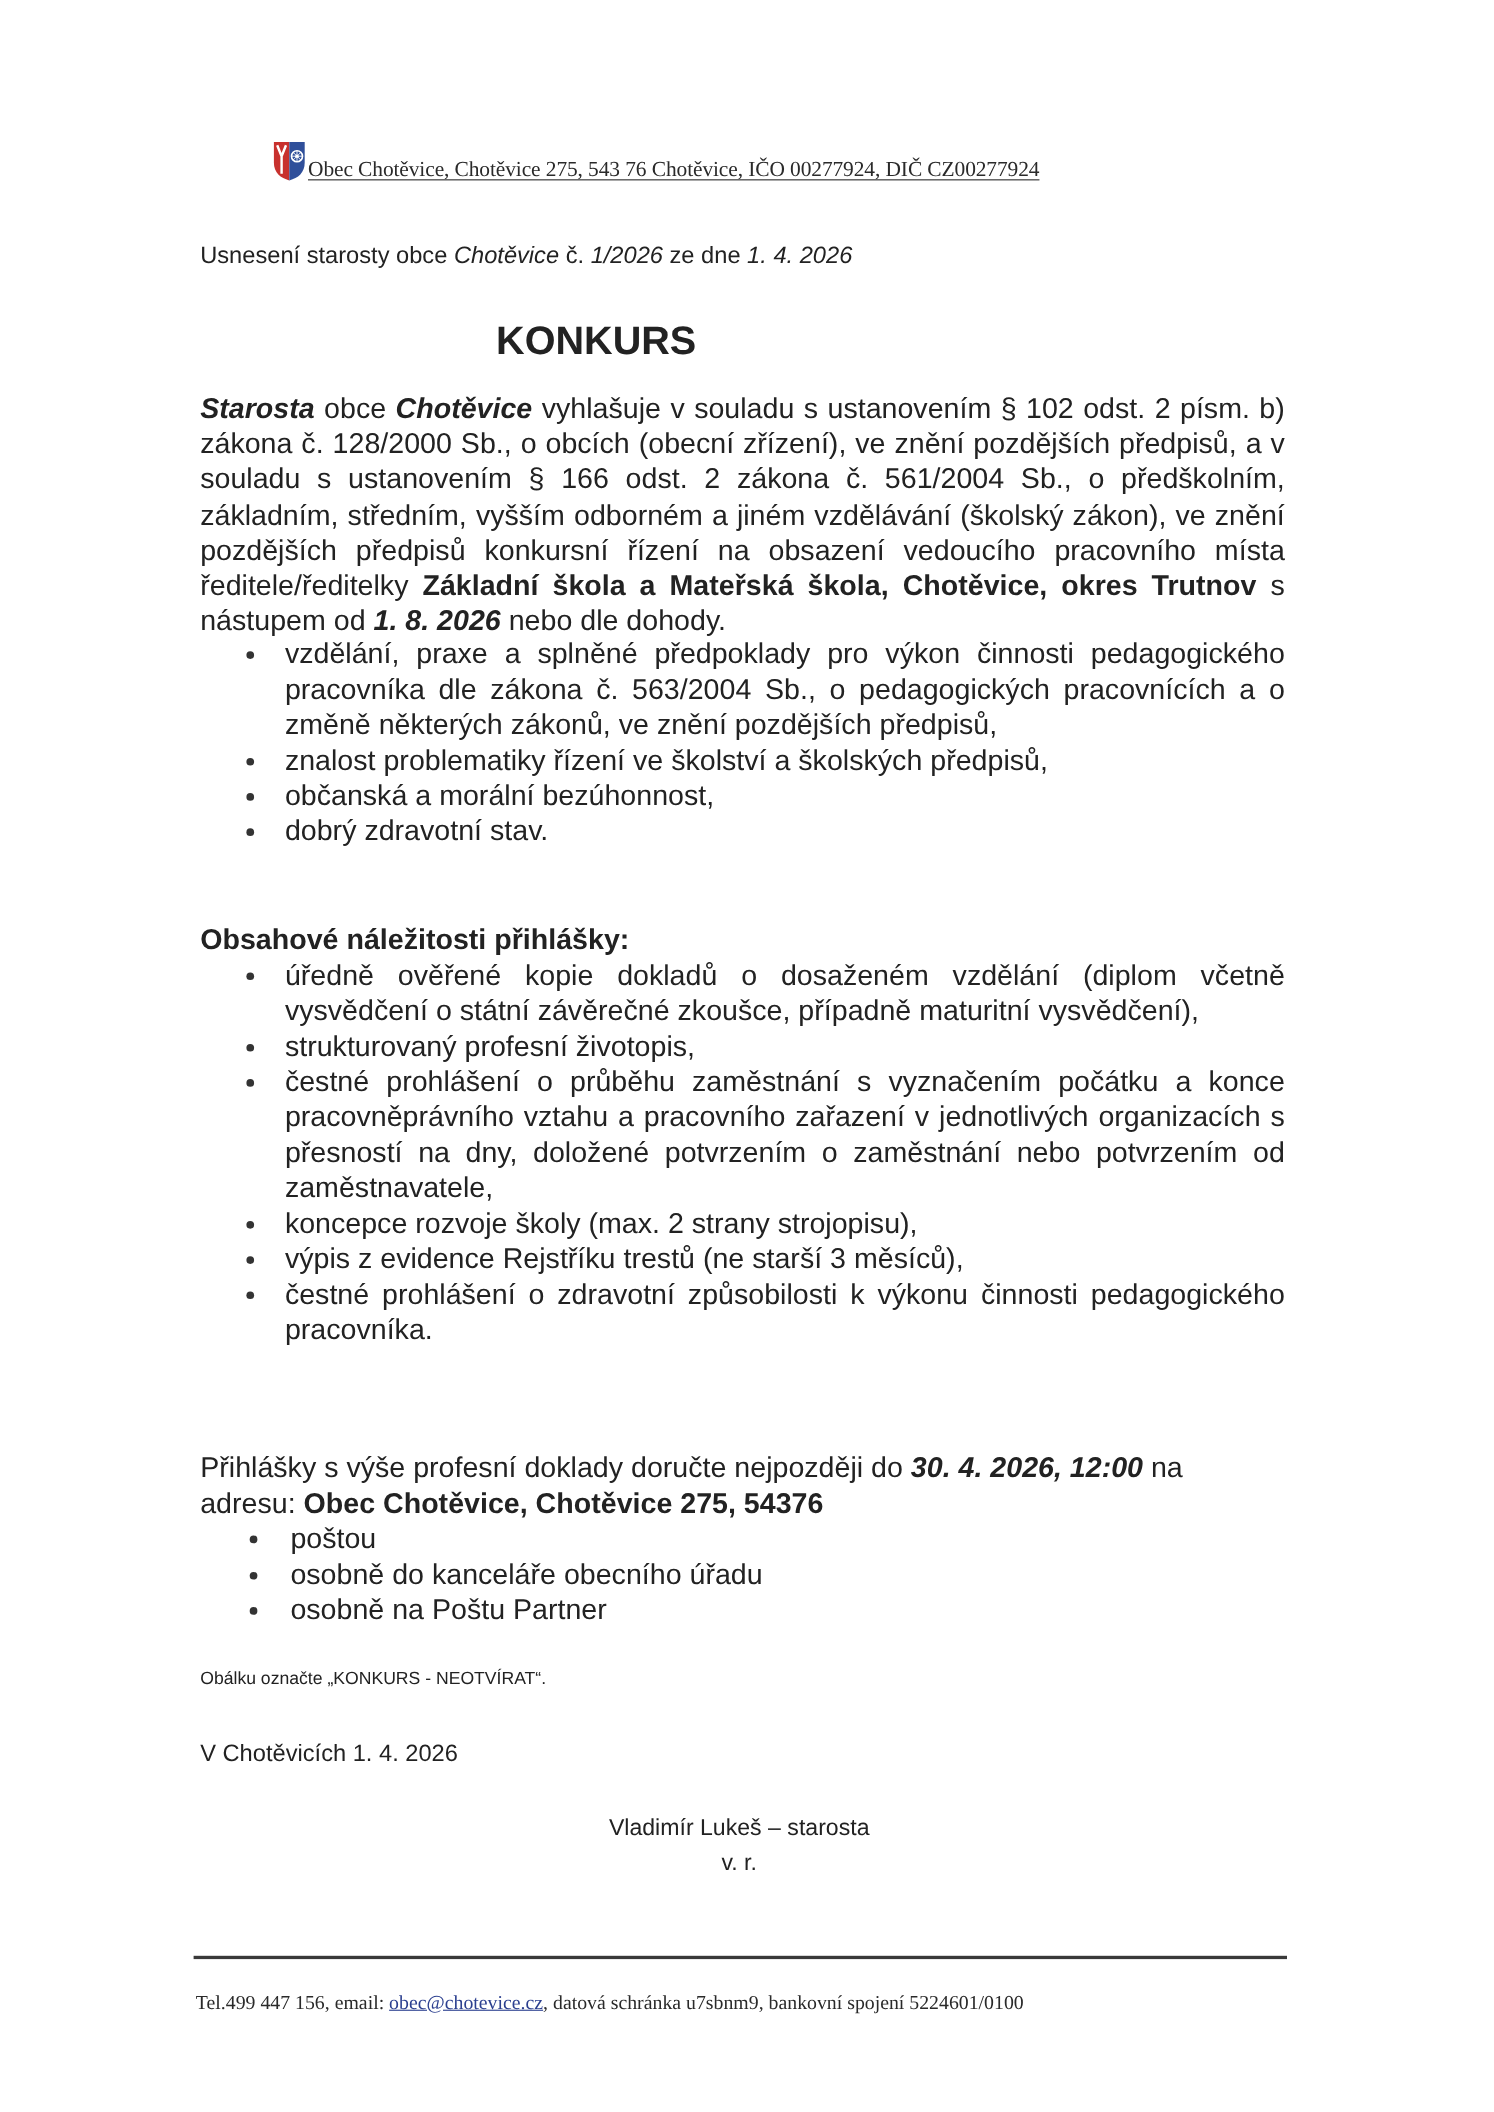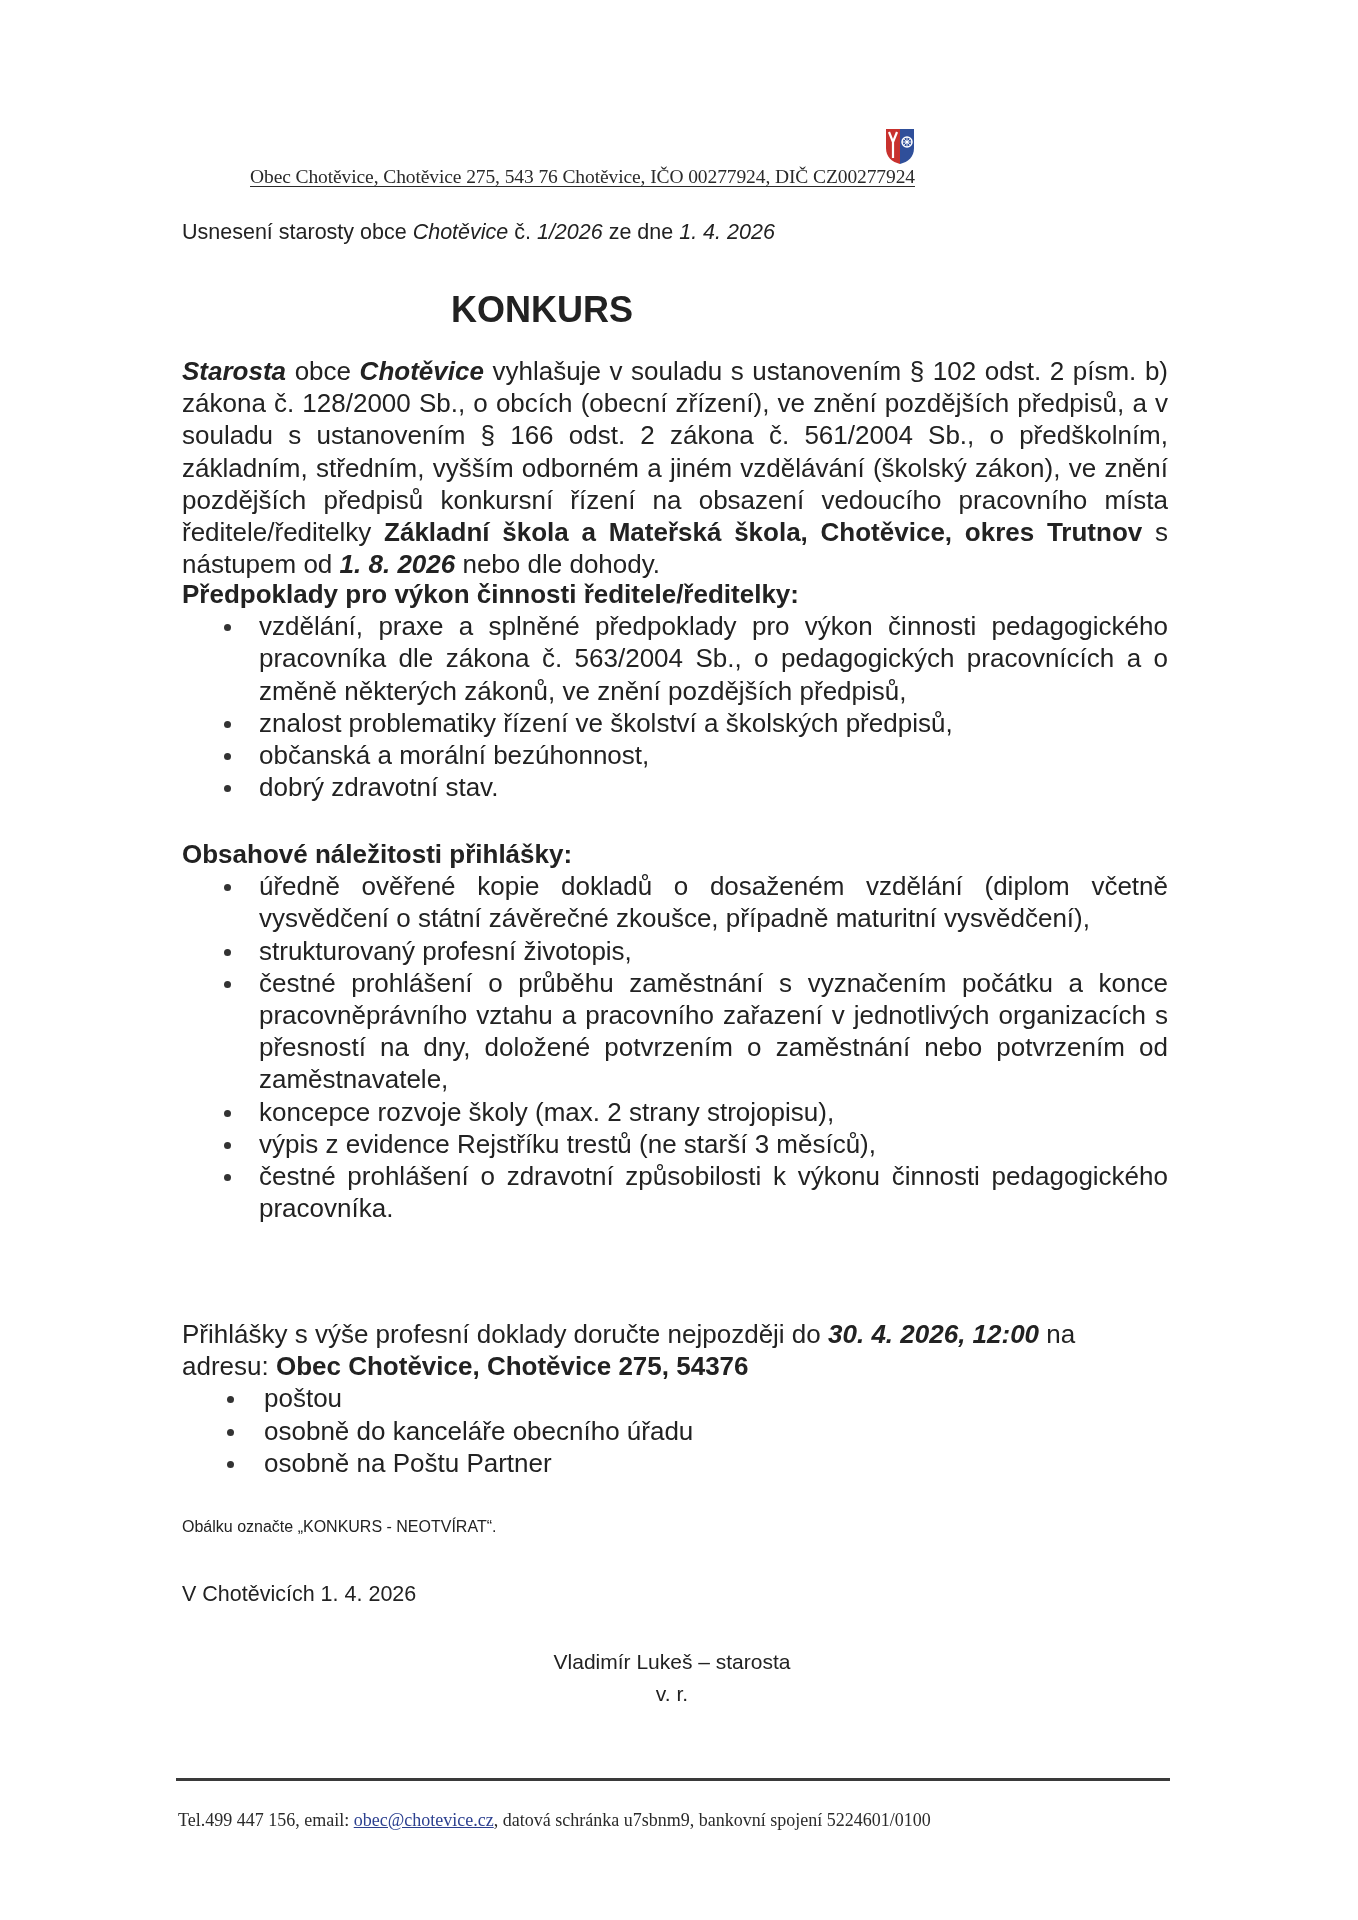--- a/index.html
+++ b/index.html
@@ -1,20 +1,20 @@
 <!DOCTYPE html>
 <html><head>
   <meta charset="utf-8">
   <style>
     html, body { margin: 0; padding: 0; background: #ffffff; }
     body { width: 1358px; height: 1920px; position: relative; overflow: hidden;
            font-family: "Liberation Sans", sans-serif; color: #222222; }
     .page { position: absolute; left: 0; top: 0; width: 1358px; height: 1920px; background: #fff; }
 
-    .letterhead { position: absolute; left: 248px; top: 128px; display: flex; align-items: flex-end; flex-direction: column; }
+    .letterhead { position: absolute; left: 248px; top: 128px; display: flex; align-items: flex-end; }
     .logo { width: 30px; height: 38px; display: block; }
     .letterhead-text { font-family: "Liberation Serif", serif; font-size: 19.5px; color: #2a2a2a;
                        text-decoration: underline; text-underline-offset: 3px; margin-left: 2px;
                        line-height: 22px; letter-spacing: -0.1px; }
 
     .resolution { position: absolute; left: 182px; top: 220px; font-size: 21.5px; }
     .resolution i { font-style: italic; }
 
     .title { position: absolute; left: 0; width: 1084px; top: 289px; text-align: center;
              font-size: 36px; font-weight: bold; }
@@ -60,21 +60,20 @@
     <span class="letterhead-text">Obec Chotěvice, Chotěvice 275, 543 76 Chotěvice, IČO 00277924, DIČ CZ00277924</span>
   </div>
 
   <div class="resolution"><span>Usnesení starosty obce </span><i>Chotěvice</i><span> č. </span><i>1/2026</i><span> ze dne </span><i>1. 4. 2026</i></div>
 
   <div class="title">KONKURS</div>
 
   <div class="block justify intro"><b><i>Starosta</i></b><span> obce </span><b><i>Chotěvice</i></b><span> vyhlašuje v souladu s ustanovením § 102 odst. 2 písm. b) zákona č. 128/2000 Sb., o obcích (obecní zřízení), ve znění pozdějších předpisů, a v souladu s ustanovením § 166 odst. 2 zákona č. 561/2004 Sb., o předškolním, základním, středním, vyšším odborném a jiném vzdělávání (školský zákon), ve znění pozdějších předpisů konkursní řízení na obsazení vedoucího pracovního místa ředitele/ředitelky </span><b>Základní škola a Mateřská škola, Chotěvice, okres Trutnov</b><span> s nástupem od </span><b><i>1. 8. 2026</i></b><span> nebo dle dohody.</span></div>
 
   <div class="block req">
-    <div class="section-head">Předpoklady pro výkon činnosti ředitele/ředitelky:</div>
     <ul class="list">
       <li><span class="dot"></span><span>vzdělání, praxe a splněné předpoklady pro výkon činnosti pedagogického pracovníka dle zákona č. 563/2004 Sb., o pedagogických pracovnících a o změně některých zákonů, ve znění pozdějších předpisů,</span></li>
       <li><span class="dot"></span><span>znalost problematiky řízení ve školství a školských předpisů,</span></li>
       <li><span class="dot"></span><span>občanská a morální bezúhonnost,</span></li>
       <li><span class="dot"></span><span>dobrý zdravotní stav.</span></li>
     </ul>
   </div>
 
   <div class="block contents">
     <div class="section-head">Obsahové náležitosti přihlášky:</div>

